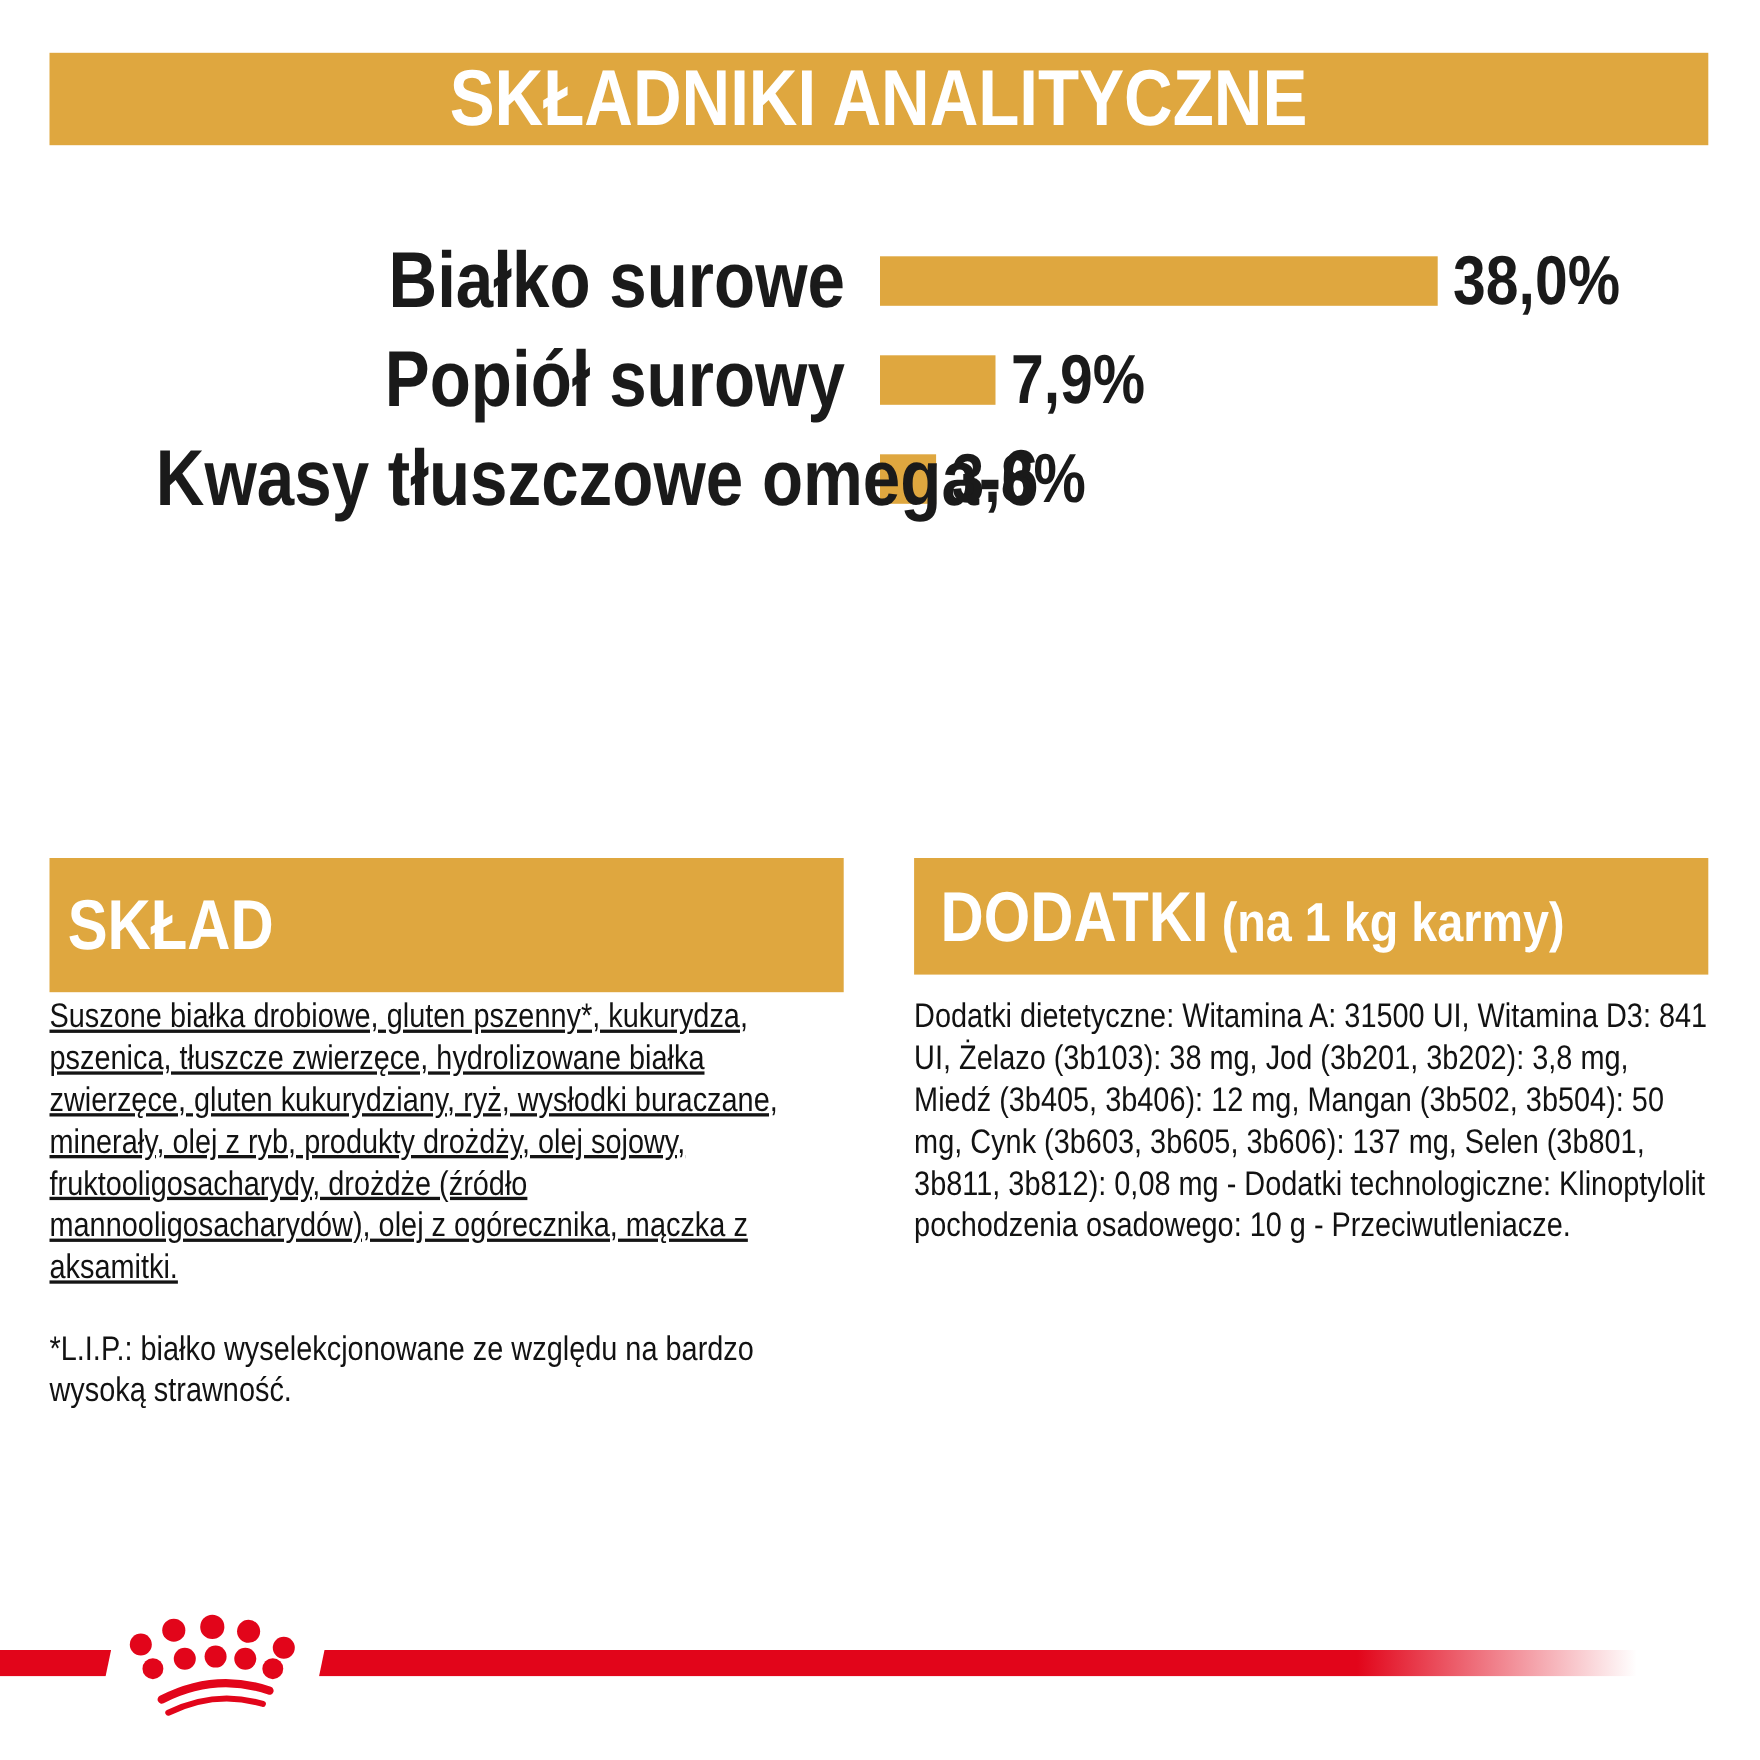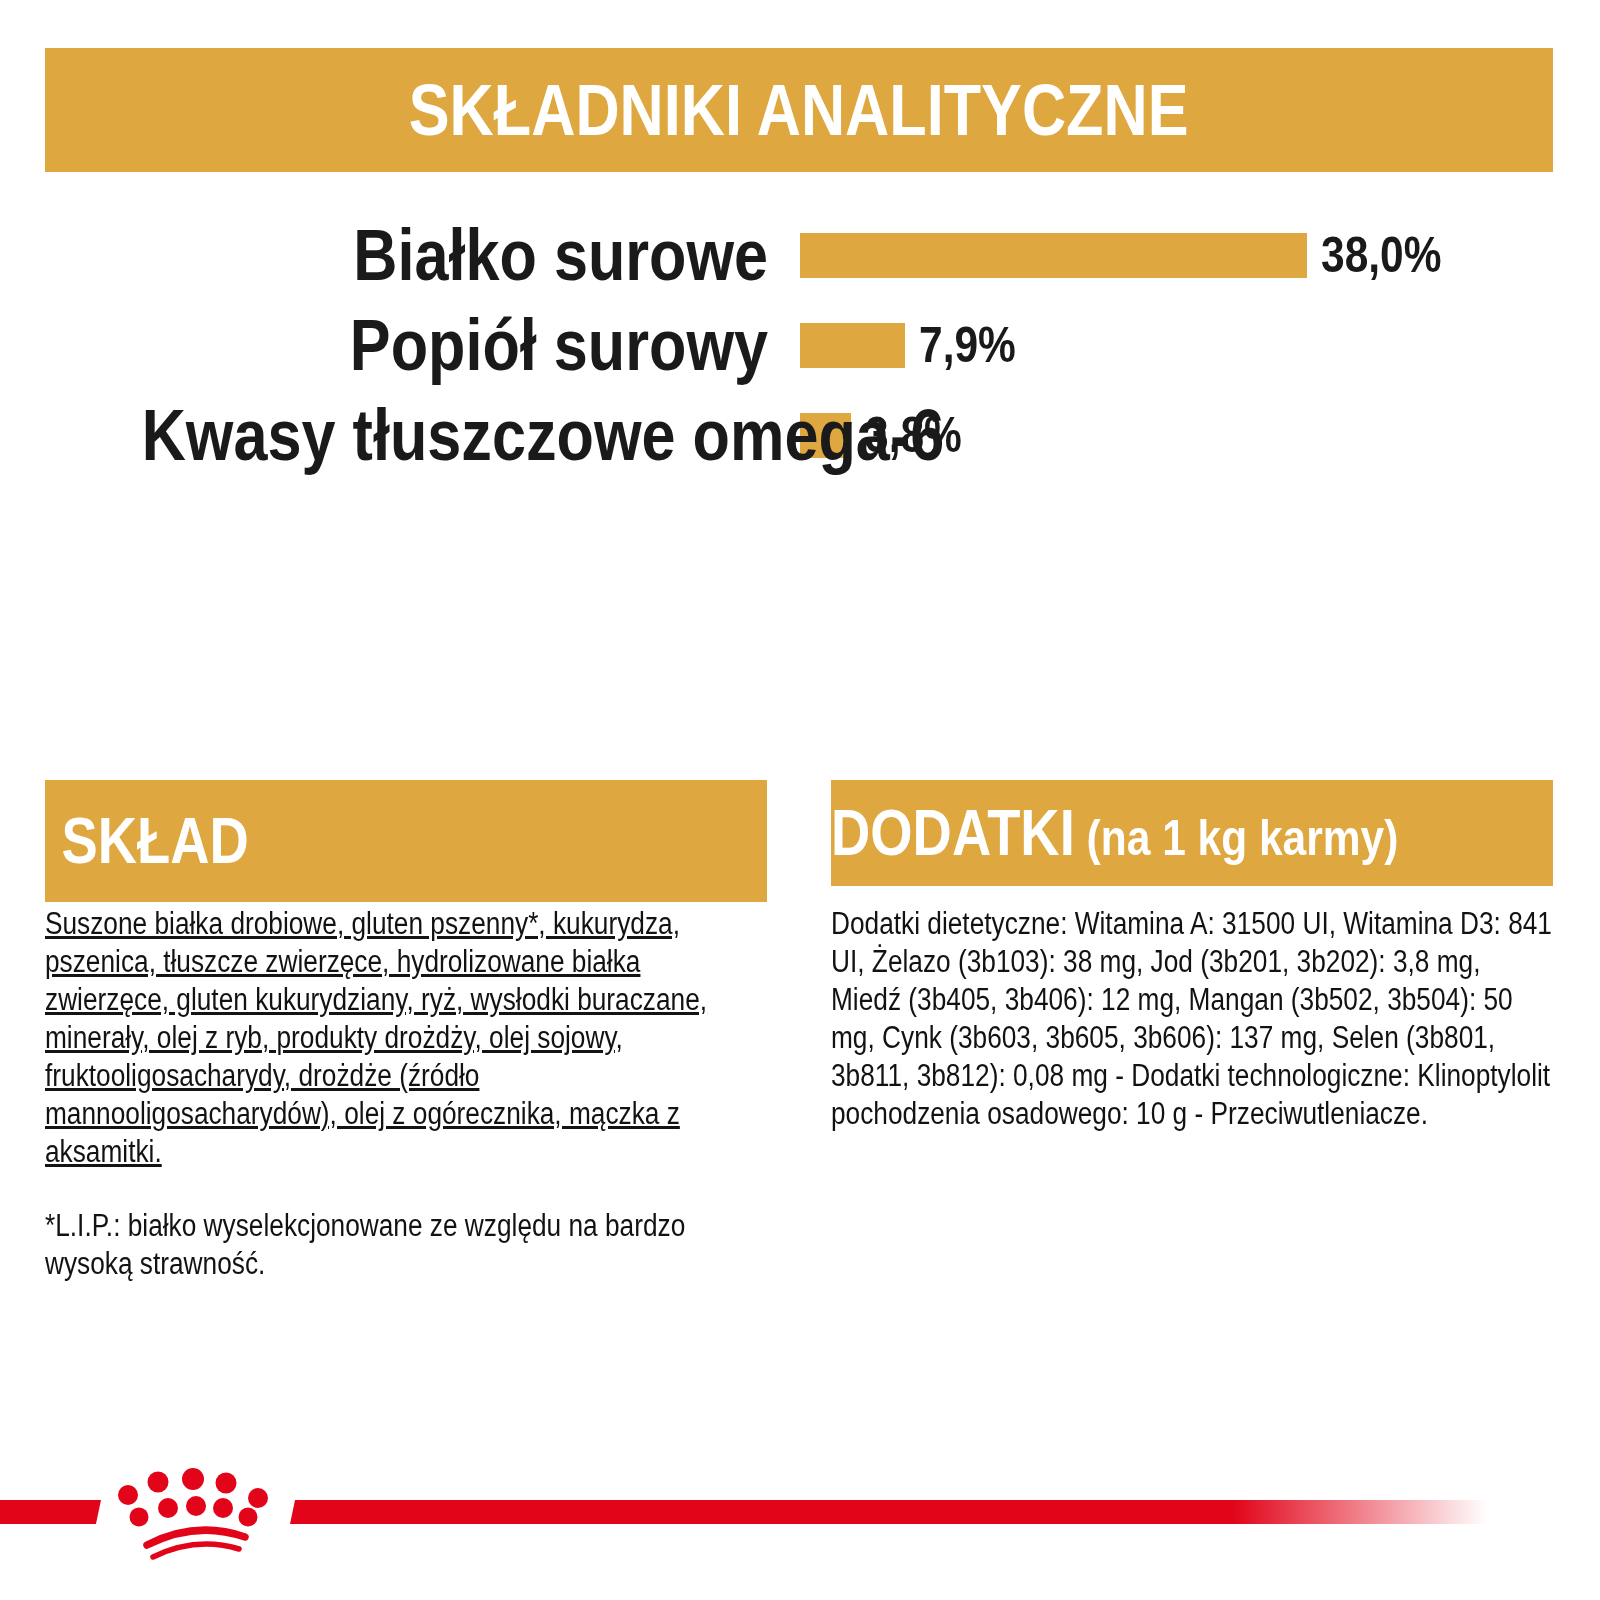--- a/index.html
+++ b/index.html
@@ -9,23 +9,23 @@
     background:#ffffff;
     overflow:hidden;
     font-family:"Liberation Sans", sans-serif;
     color:#141414;
   }
   .banner {
     position:absolute;
     background:#DFA73F;
     display:flex; align-items:center;
   }
-  .banner-top    { left:45px;  top:48px;  width:1508px; height:124px; justify-content:center; }
+  .banner-top    { left:45px;  top:48px;  width:1508px; height:84px; justify-content:center; }
   .banner-sklad  { left:45px;  top:780px; width:722px;  height:122px; justify-content:flex-start; }
-  .banner-dodatki{ left:831px; top:780px; width:722px;  height:106px; justify-content:flex-start; box-sizing:border-box; }
+  .banner-dodatki{ left:831px; top:780px; width:722px;  height:106px; justify-content:flex-start; padding-left:24px; box-sizing:border-box; }
   .banner .ttl {
     color:#ffffff; font-weight:bold; white-space:nowrap;
     display:inline-block; transform:scaleX(0.85); transform-origin:center center;
   }
   .banner-top .ttl { font-size:72px; letter-spacing:0px; }
   .banner-sklad .ttl { font-size:64px; }
   .banner-dodatki .ttl-wrap {
     display:inline-block; transform:scaleX(0.85); transform-origin:left center; white-space:nowrap;
     color:#ffffff; font-weight:bold;
   }
@@ -37,21 +37,21 @@
   .chart-row { display:flex; align-items:center; height:90px; }
   .bar-label {
     width:768px; flex:0 0 768px; text-align:right;
     font-weight:bold; font-size:72px; color:#1a1a1a; white-space:nowrap;
   }
   .bar-label > span { display:inline-block; transform:scaleX(0.85); transform-origin:right center; }
   .bar {
     margin-left:32px; height:45px; background:#DFA73F; flex:0 0 auto;
   }
   .bar-value {
-    margin-left:14px; font-weight:bold; font-size:50px; color:#1a1a1a; white-space:nowrap;
+    margin-left:14px; font-weight:bold; font-size:63px; color:#1a1a1a; white-space:nowrap;
   }
   .bar-value > span { display:inline-block; transform:scaleX(0.85); transform-origin:left center; }
 
   
   .textcol { position:absolute; overflow:visible; }
   .textcol .inner {
     width:118%; transform:scaleX(0.847); transform-origin:0 0;
     font-size:31px; line-height:38px; color:#121212; font-weight:400;
   }
   .col-sklad   { left:45px;  top:905px;  width:705px;text-decoration:underline; }

